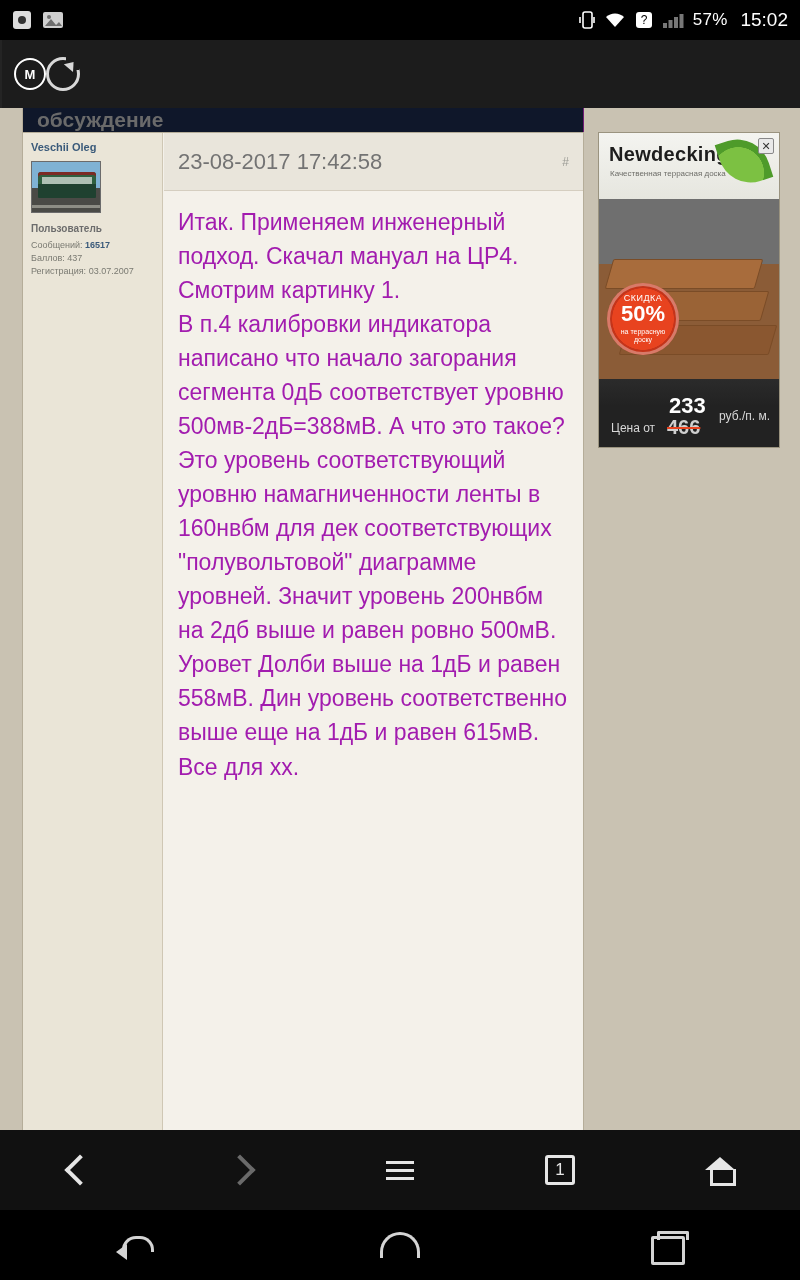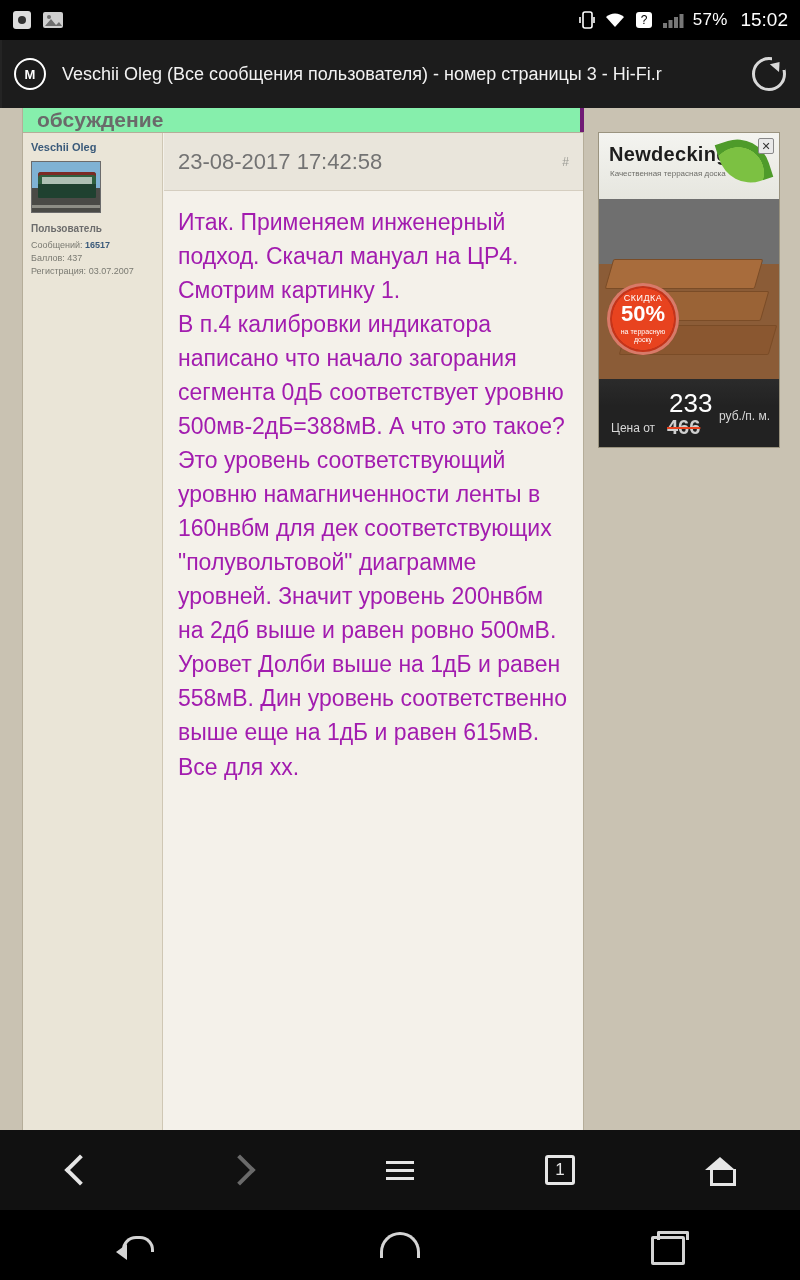--- a/index.html
+++ b/index.html
@@ -56,21 +56,21 @@
 
   
   .viewport{
     position:absolute; top:108px; left:0; width:800px; height:1022px;
     background:#c9c2b2; overflow:hidden;
   }
 
   
   .thread-head{
     position:absolute; top:0; left:22px; width:562px; height:24px;
-    background:#86efac; border-left:1px solid #b5ad99; border-right:4px solid #701a75;
+    background:#0f172a; border-left:1px solid #b5ad99; border-right:1px solid #701a75;
     color:#6a6a6a; font-size:21px; font-weight:bold;
     padding-left:14px; overflow:hidden;
   }
 
   
   .post{
     position:absolute; top:24px; left:22px; width:562px; height:1093px;
     background:#f4f1ea; border:1px solid #b5ad99;
   }
   .post-user{
@@ -149,21 +149,21 @@
     box-shadow:0 0 0 3px rgba(255,255,255,.35) inset;
   }
   .ad-badge .t1{ font-size:9px; margin-top:10px; letter-spacing:.5px; }
   .ad-badge .t2{ font-size:22px; font-weight:bold; line-height:1; }
   .ad-badge .t3{ font-size:7px; margin-top:3px; line-height:1.1; padding:0 6px;}
   .ad-bottom{
     position:absolute; left:0; bottom:0; width:180px; height:68px;
     background:linear-gradient(180deg,rgba(40,40,40,.0),#222 40%);
     color:#fff;
   }
-  .ad-price{ position:absolute; left:70px; bottom:28px; font-size:26px; font-weight:normal; }
+  .ad-price{ position:absolute; left:70px; bottom:28px; font-size:22px; font-weight:bold; }
   .ad-from{ position:absolute; left:12px; bottom:12px; font-size:12px; color:#d8d8d8; }
   .ad-old{
     position:absolute; left:68px; bottom:8px; font-size:20px; font-weight:bold; color:#cfcfcf;
     text-decoration:line-through; text-decoration-color:#e8431f; text-decoration-thickness:2px;
   }
   .ad-unit{ position:absolute; left:120px; bottom:24px; font-size:12px; color:#d8d8d8; }
   .ad-close{
     position:absolute; right:5px; top:5px; width:16px; height:16px;
     background:#e9e9e9; border:1px solid #888; border-radius:2px;
     color:#333; font-size:11px; line-height:14px; text-align:center;
@@ -273,21 +273,20 @@
           <rect x="17.5" y="3" width="4" height="14" fill="#777"></rect>
         </svg>
     </span>
     <span class="sb-batt">57%</span>
     <span class="sb-clock">15:02</span>
   </div>
 </div>
 
 <div class="titlebar">
   <div class="tb-logo">M</div>
-  <div class="tb-title">Veschii Oleg (Все сообщения пользователя) - номер страницы 3 - Hi-Fi.r</div>
   <div class="tb-reload"></div>
 </div>
 
 <div class="viewport">
 
   <div class="thread-head">обсуждение</div>
 
   <div class="post">
 
     <div class="post-user">

